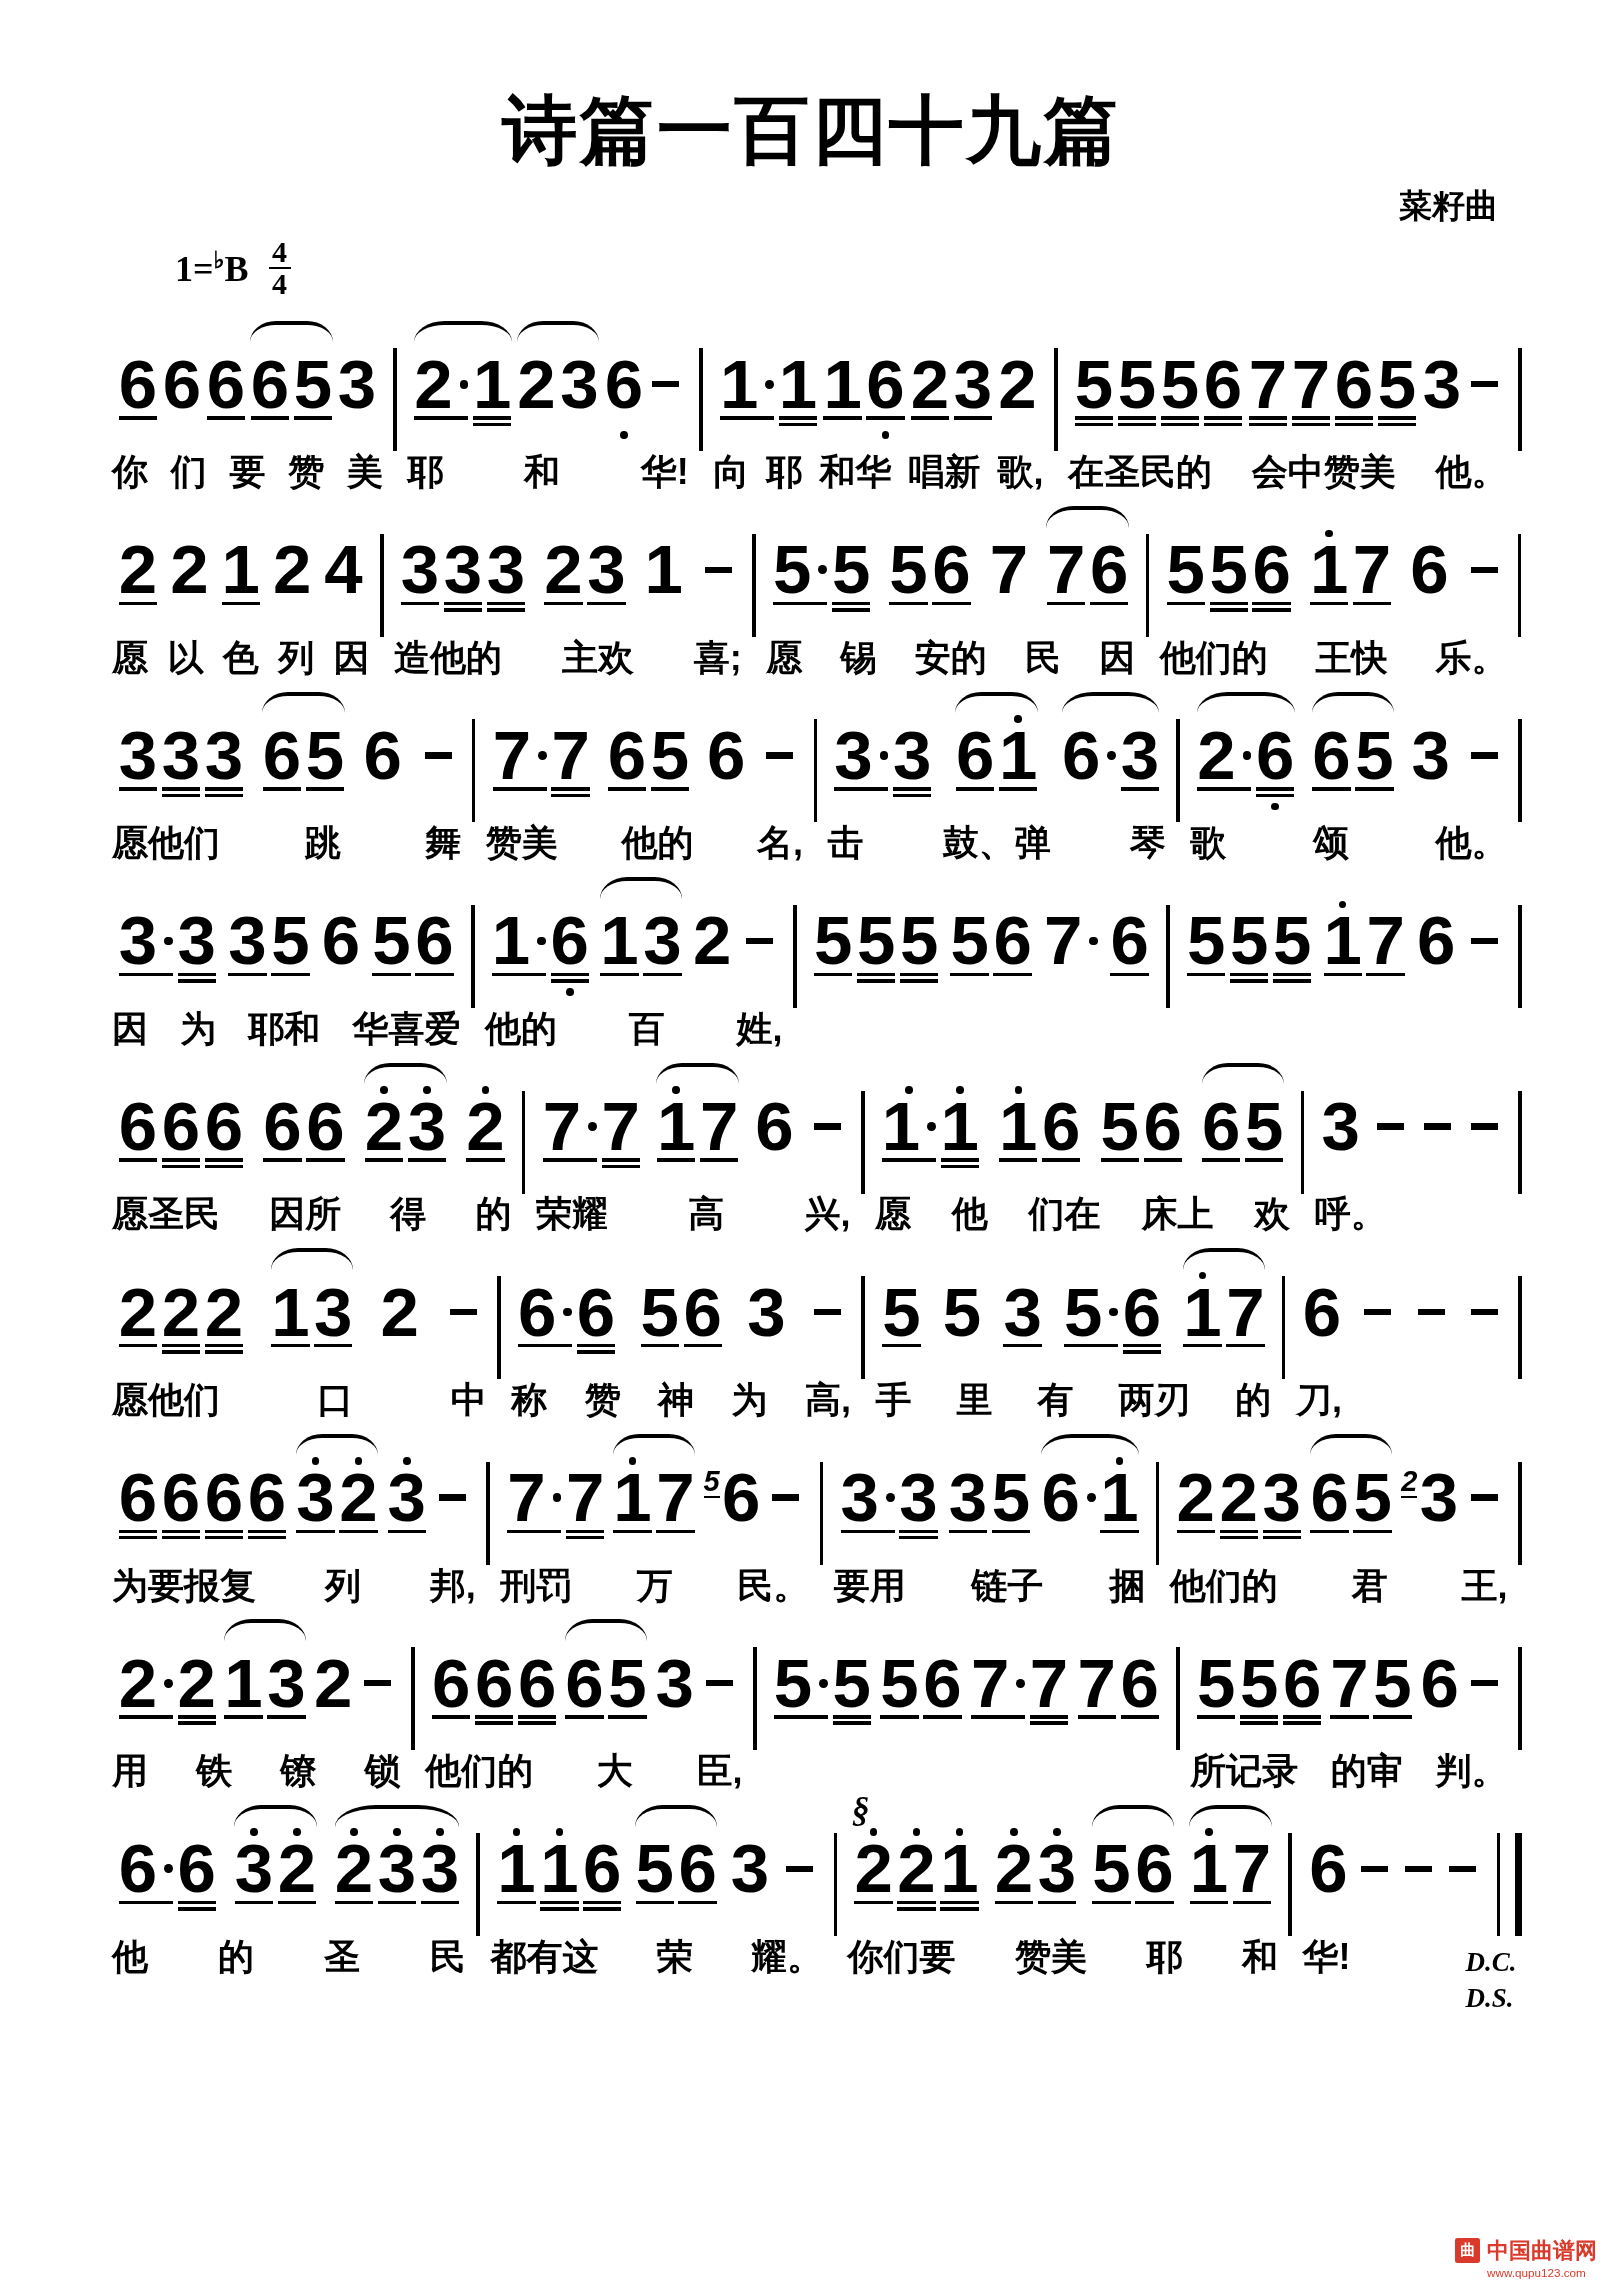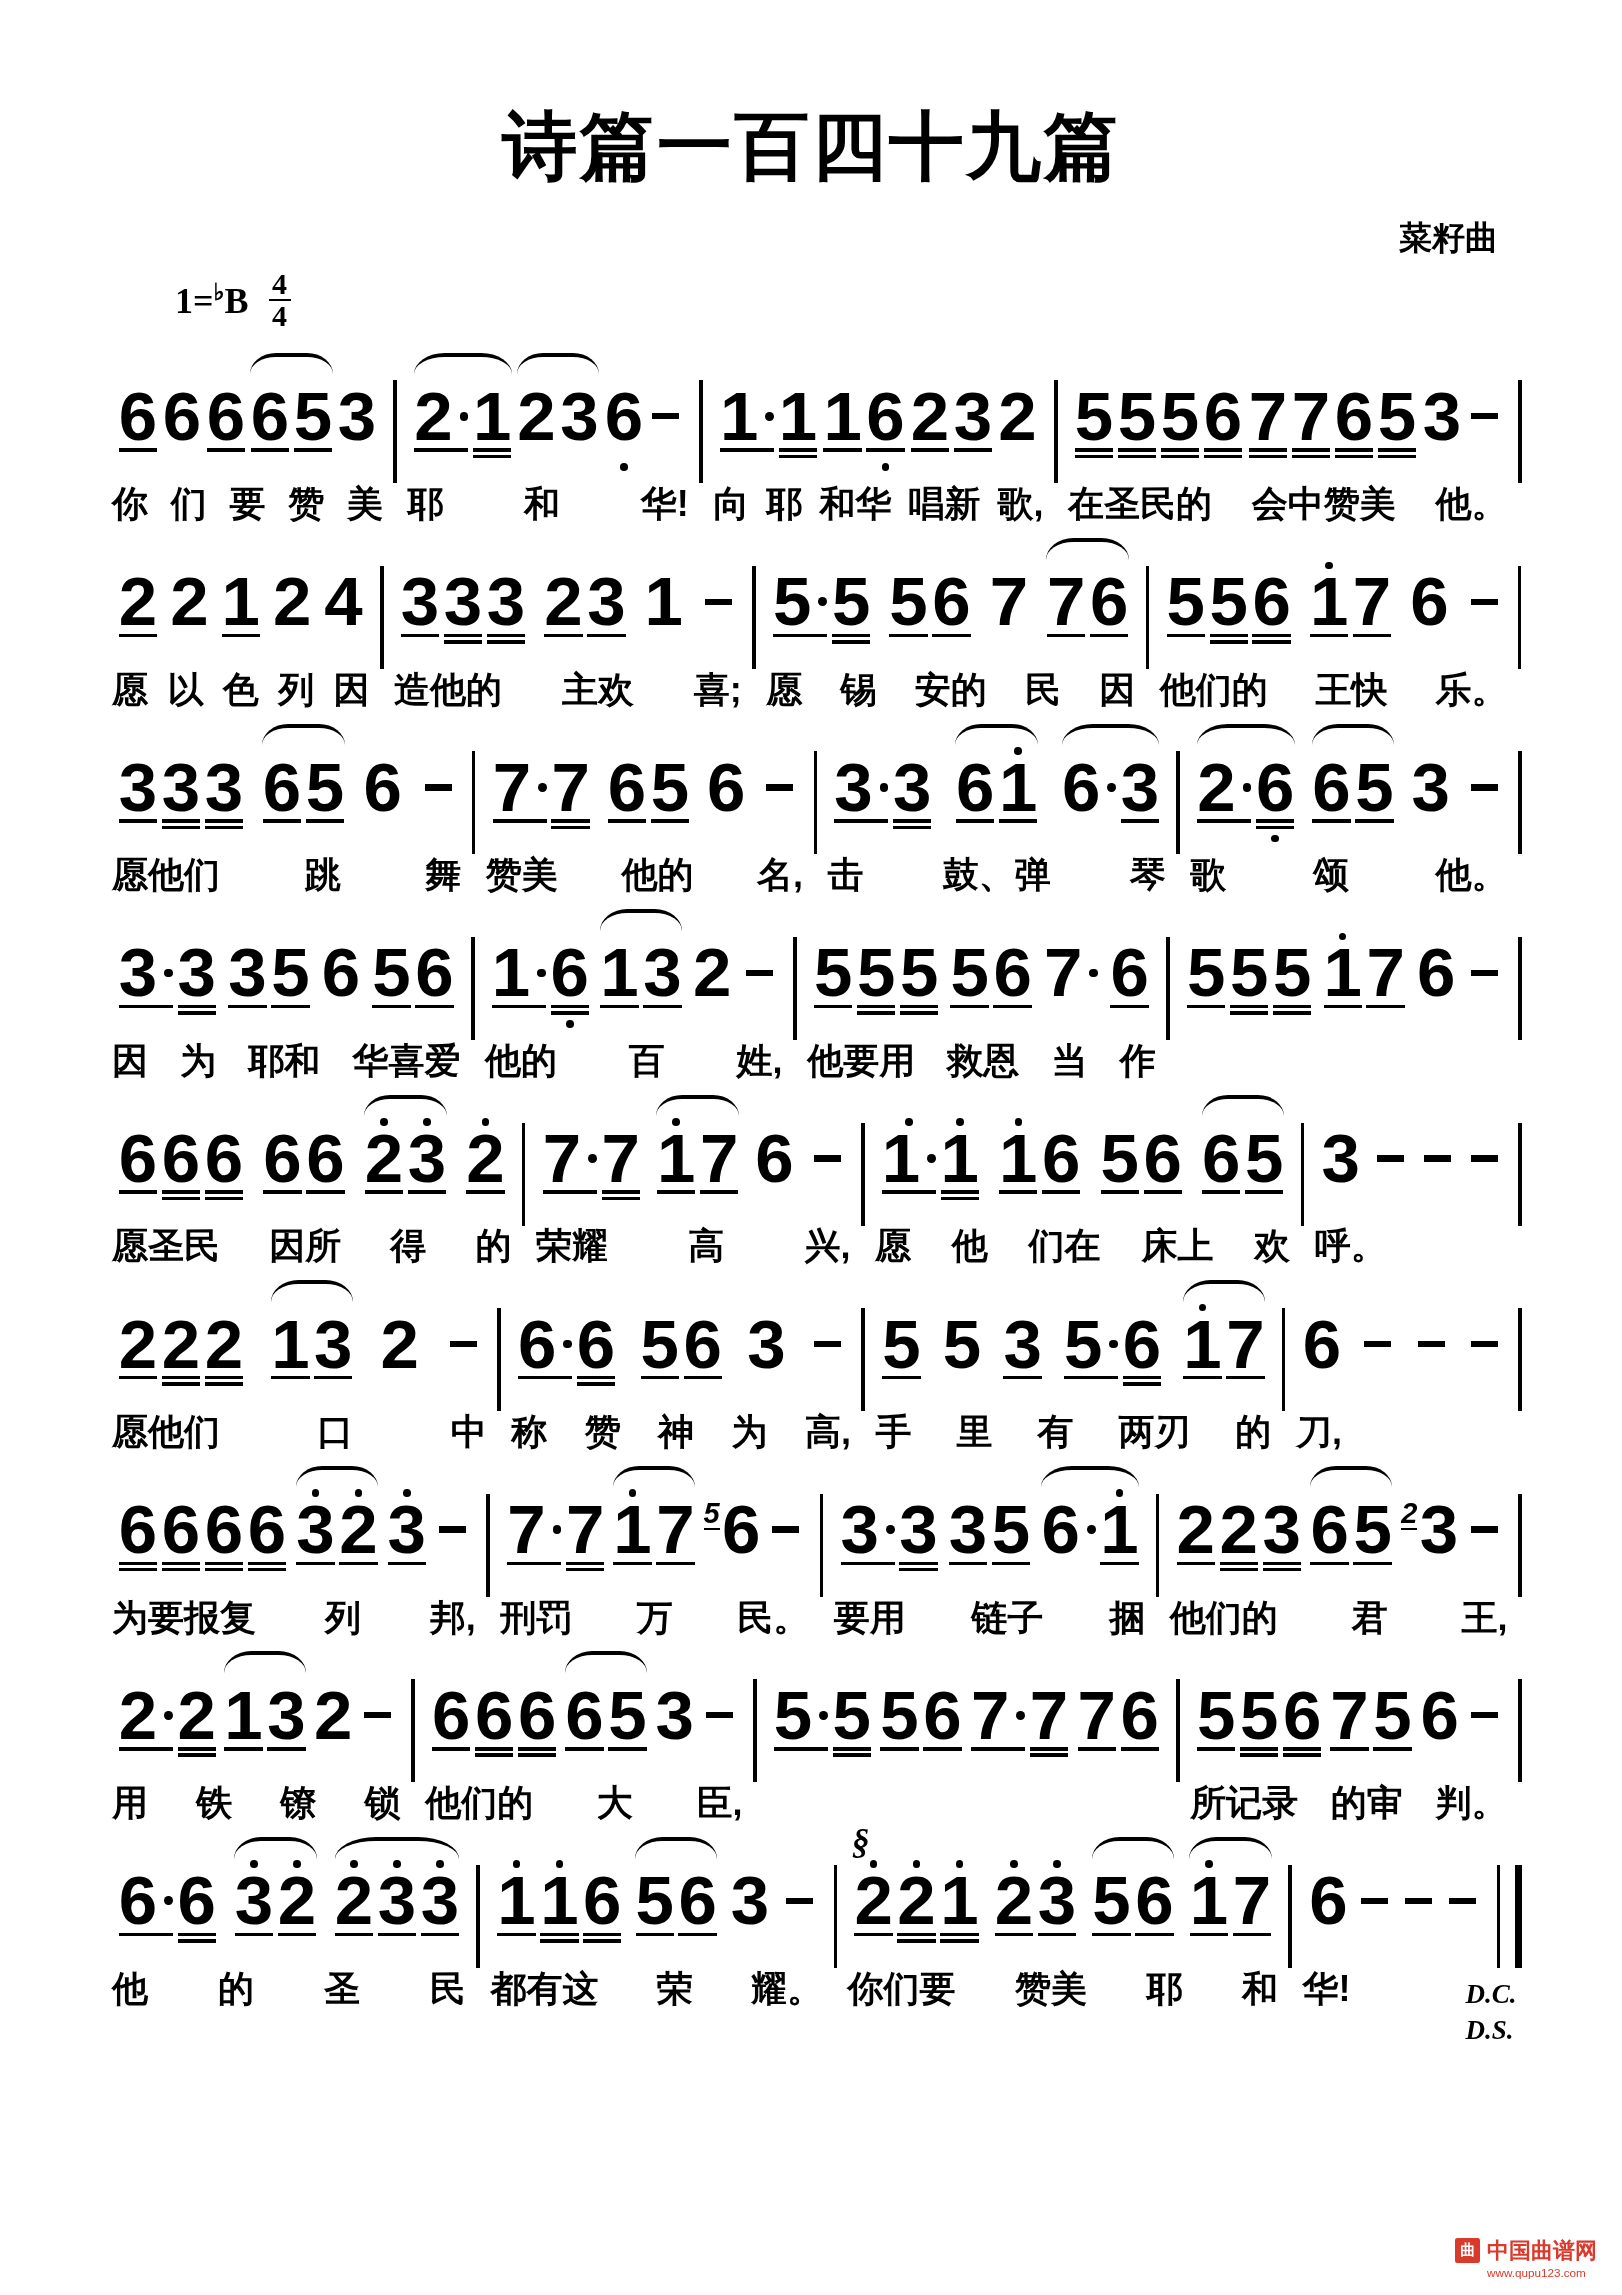--- a/index.html
+++ b/index.html
@@ -1,18 +1,18 @@
 <!DOCTYPE html>
 <html style="font-size:9.4px"><head>
 <meta charset="utf-8">
 <style>
   html,body{margin:0;padding:0;background:#fff;}
   .page{position:relative;width:1623px;height:2295px;background:#fff;color:#000;
         font-family:"Liberation Sans",sans-serif;overflow:hidden;}
-  .title{text-align:center;margin:16px;padding-top:88px;font-family:"Liberation Serif",serif;
+  .title{text-align:center;margin:0;padding-top:88px;font-family:"Liberation Serif",serif;
          font-weight:700;font-size:75px;letter-spacing:2.3px;line-height:1.15;}
   .meta{position:relative;height:129px;margin:0 123px 0 175px;}
   .composer{position:absolute;top:9.4px;right:2px;font-size:33px;font-weight:600;}
   .keysig{position:absolute;left:0;bottom:3.5px;font-family:"Liberation Serif",serif;
           font-weight:700;font-size:36px;display:flex;align-items:center;gap:20px;}
   .keysig sup{font-size:23.4px;}
   .frac{display:inline-flex;flex-direction:column;align-items:center;line-height:1.02;font-size:30px;}
   .frac .top{border-bottom:2.9px solid #000;padding:0 3.5px;}
   .score{width:1420px;margin:15px auto 0;}
   .system{display:flex;align-items:flex-start;margin-bottom:10.5px;}
@@ -1147,26 +1147,20 @@
               <span class="note">
                 <b class="hd"></b>
                 <span class="dg">6</span>
                 <span class="uls">
                   <b></b>
                 </span>
                 <b class="ld"></b>
               </span>
             </span>
           </div>
-          <div class="lyric">
-            <span class="syl">他要用</span>
-            <span class="syl">救恩</span>
-            <span class="syl">当</span>
-            <span class="syl">作</span>
-          </div>
         </div>
         <div class="bar"></div>
         <div class="measure" style="flex-grow: 9;">
           <div class="notes">
             <span class="group">
               <span class="note">
                 <b class="hd"></b>
                 <span class="dg">5</span>
                 <span class="uls">
                   <b></b>

